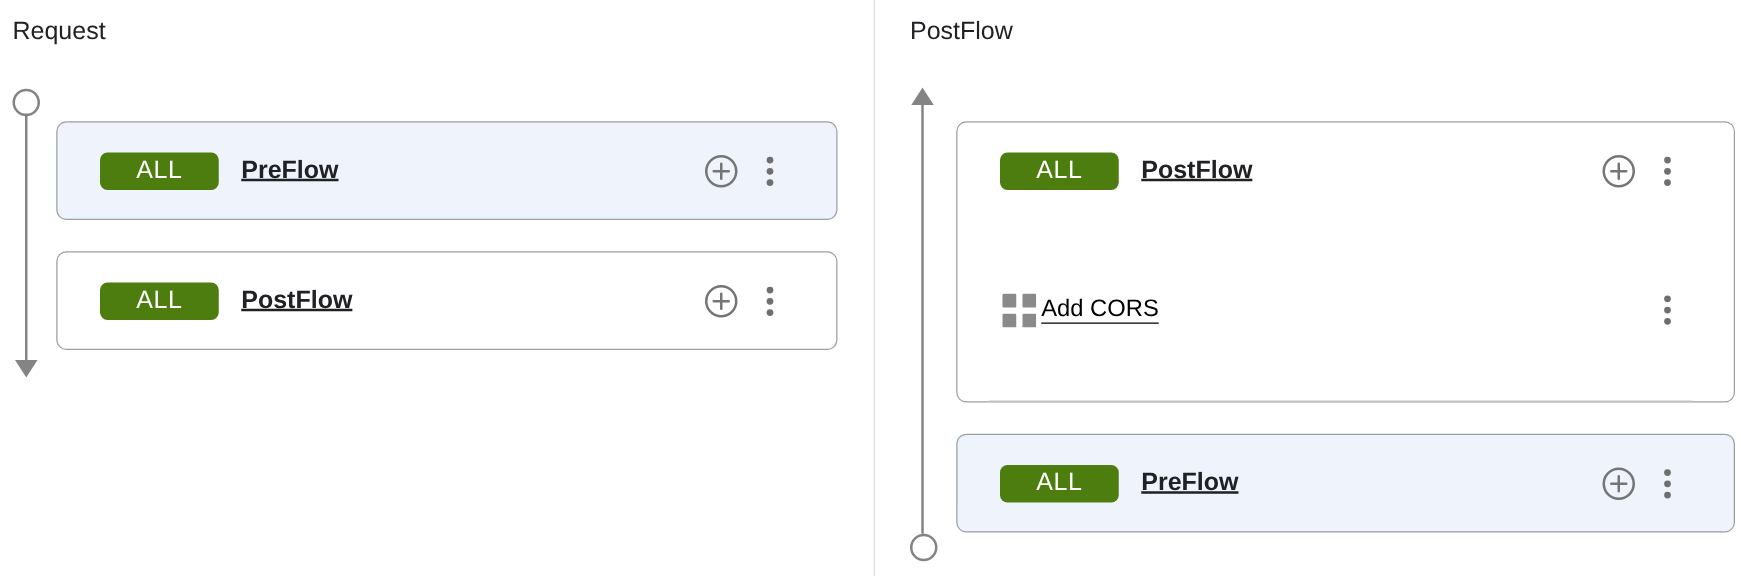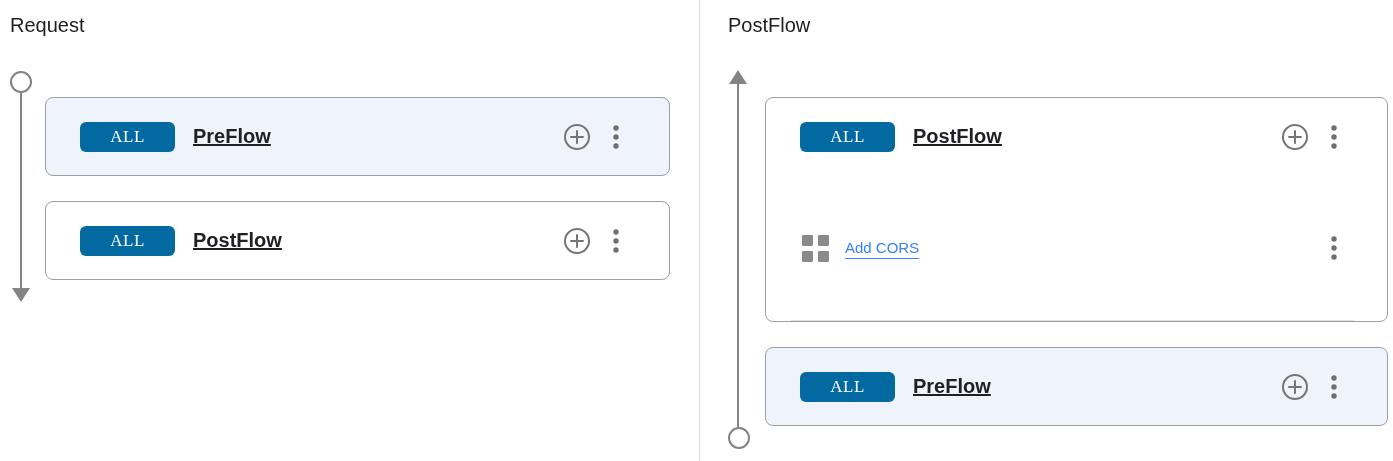--- a/index.html
+++ b/index.html
@@ -48,22 +48,22 @@
   }
   .flow-card.selected{background:#eef3fc;}
   .flow-header{
     display:flex;align-items:center;
     height:77px;flex:0 0 auto;
     padding:0 46px 0 34px;
   }
   .badge{
     display:flex;align-items:center;justify-content:center;
     width:95px;height:30px;flex:0 0 auto;
-    background:#0369a1;border-radius:6px;
-    color:#fff;font-size:17px;letter-spacing:0.5px;font-family:Liberation Serif, serif;
+    background:#4d7c0f;border-radius:6px;
+    color:#fff;font-size:20px;letter-spacing:0.5px;
   }
   .flow-label{
     margin-left:18px;
     font-size:20px;font-weight:700;color:#202124;text-decoration:underline;
   }
   .spacer{flex:1 1 auto;}
   .icon-btn{
     background:none;border:none;padding:0;margin:0;
     display:flex;align-items:center;justify-content:center;
     cursor:pointer;
@@ -73,22 +73,22 @@
   
   .policy-list{display:flex;flex-direction:column;flex:1 1 auto;}
   .policy-row{
     flex:1 1 auto;
     display:flex;align-items:center;
     padding:0 46px 0 35px;
   }
   .policy-sep{height:1px;background:#e2e2e2;margin:0 33px 0 25px;flex:0 0 auto;}
   .grid-icon{width:28px;height:28px;display:flex;flex:0 0 auto;}
   .policy-link{
-    margin-left:16px;
-    font-size:15px;color:#3b82f6;text-decoration:underline;
+    margin-left:4px;
+    font-size:19px;color:#000000;text-decoration:underline;
     text-underline-offset:5px;text-decoration-thickness:1px;
   }
 </style>
 </head>
 <body>
 
 <div class="canvas">
 
   <h2 class="panel-title" style="left:10px;top:13px;">Request</h2>
 

